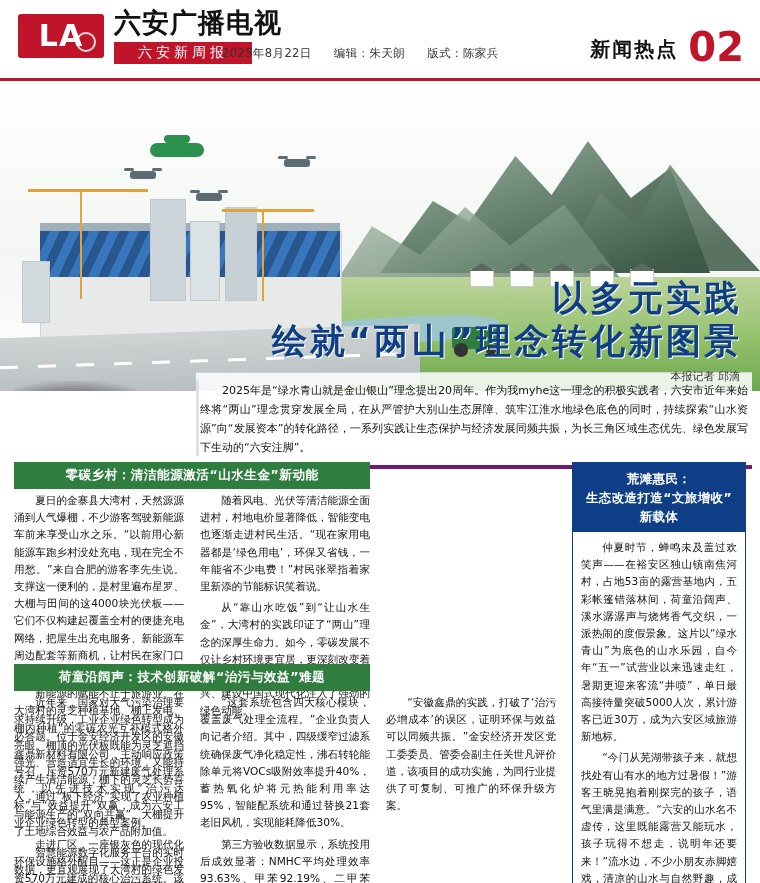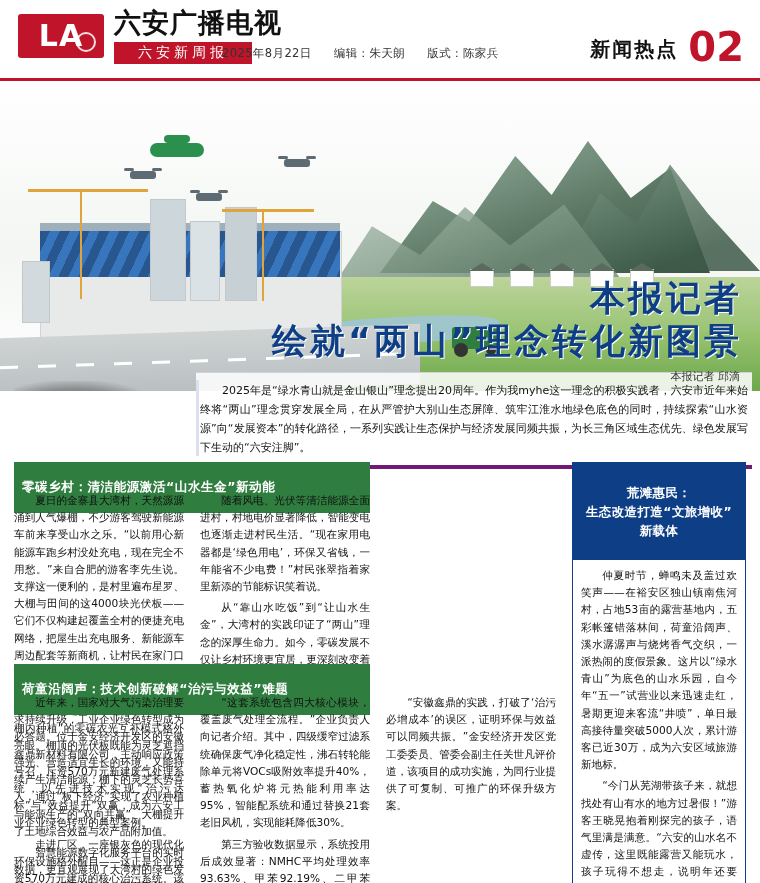--- a/index.html
+++ b/index.html
@@ -112,29 +112,29 @@
   .lead-rule-l{position:absolute;left:196px;top:380px;width:3px;height:76px;background:#0e3f86;}
 
   
   .cols{position:absolute;left:14px;top:462px;width:732px;height:412px;}
   .col{position:absolute;top:0;width:170px;font-size:10.6px;line-height:17.2px;color:#111;text-align:justify;}
   .c1{left:0;} .c2{left:186px;} .c3{left:372px;} .c4{left:558px;width:174px;}
   .col p{margin:0 0 4px 0;text-indent:2em;}
 
   .sec-head{
     background:#2f7d3f;color:#fff;font-size:12.6px;font-weight:bold;
-    padding:17px 8px;letter-spacing:.5px;margin-bottom:7px;text-align:left;
+    padding:5px 8px;letter-spacing:.5px;margin-bottom:7px;text-align:center;
   }
 
   .side-box{
     border:1px solid #0e3f86;padding:0;box-sizing:border-box;
   }
   .side-box .bhead{
     background:#0e3f86;color:#fff;font-size:12.4px;font-weight:bold;
-    text-align:center;padding:20px 4px;line-height:19px;letter-spacing:.5px;
+    text-align:center;padding:6px 4px;line-height:19px;letter-spacing:.5px;
   }
   .side-box .bbody{padding:7px 8px 6px 8px;font-size:10.6px;line-height:17.2px;}
   .side-box .bbody p{margin:0 0 4px 0;text-indent:2em;}
 
   .section2-wrap{position:absolute;left:0;top:202px;width:356px;}
   .section2-wrap .sec-head{width:356px;box-sizing:border-box;}
   .sec1-wrap{position:absolute;left:0;top:0;width:356px;}
   .sec1-wrap .sec-head{width:356px;box-sizing:border-box;}
 </style>
 </head>
@@ -189,21 +189,21 @@
         <div class="dash"></div>
       </div>
     <div class="drone d1"></div>
     <div class="drone d2"></div>
     <div class="drone d3"></div>
     <div class="plane"></div>
     <div class="tractor"></div>
     <div class="smoke"></div>
 
     <div class="hero-title">
-      <div class="l1">本报记者</div>
+      <div class="l1">以多元实践</div>
       <div class="l2">绘就“两山”理念转化新图景</div>
     </div>
     <div class="hero-byline">本报记者 邱滴</div>
   </div>
 
   <div class="lead-rule-l"></div>
   <div class="lead">2025年是“绿水青山就是金山银山”理念提出20周年。作为我myhe这一理念的积极实践者，六安市近年来始终将“两山”理念贯穿发展全局，在从严管护大别山生态屏障、筑牢江淮水地绿色底色的同时，持续探索“山水资源”向“发展资本”的转化路径，一系列实践让生态保护与经济发展同频共振，为长三角区域生态优先、绿色发展写下生动的“六安注脚”。</div>
 
   <div class="cols">
 

